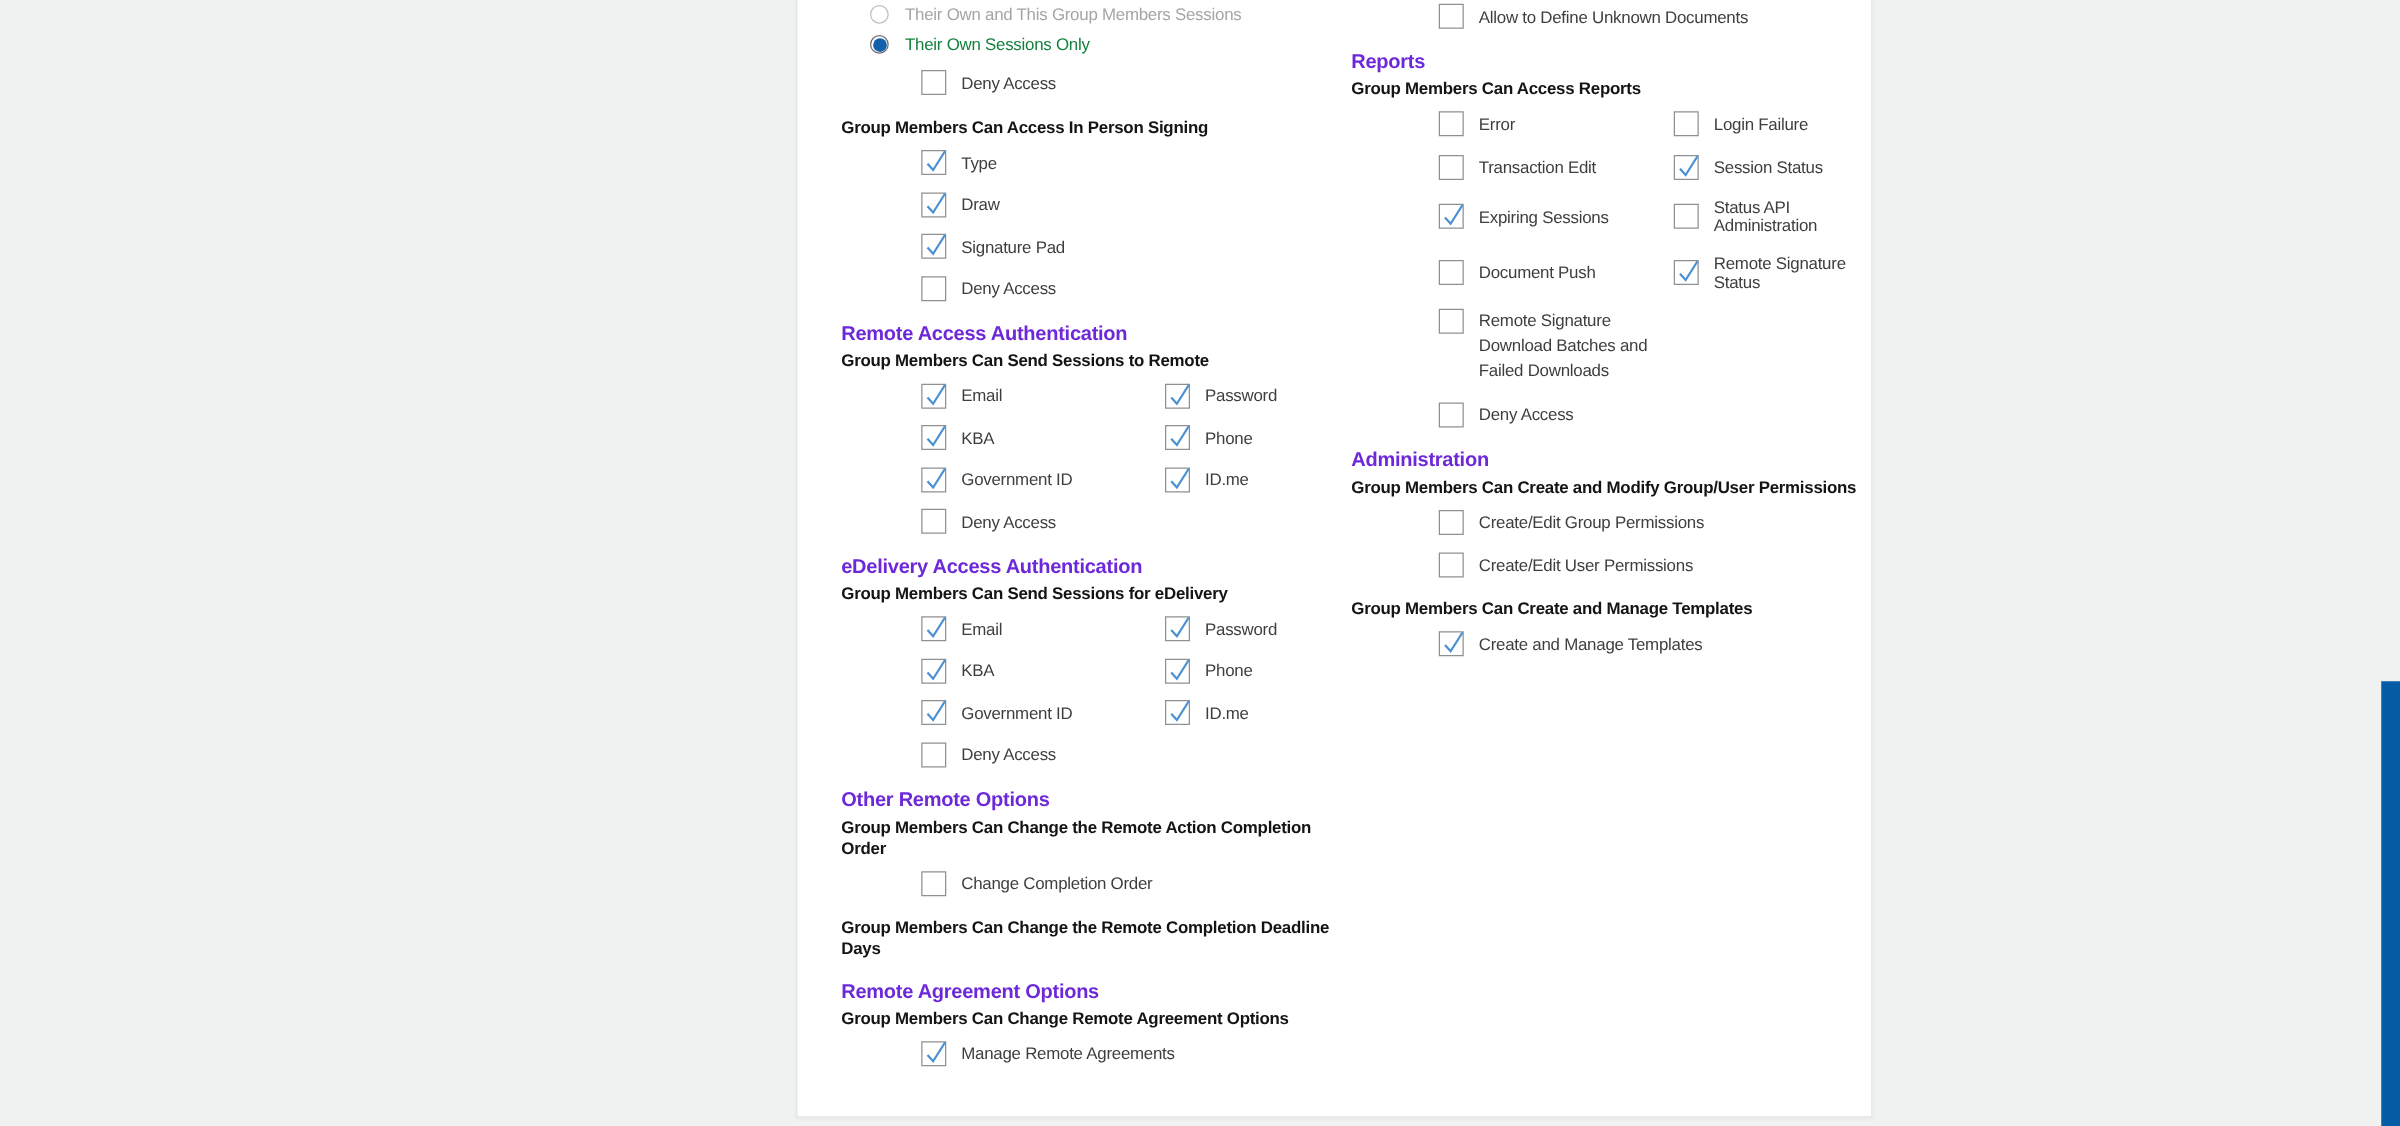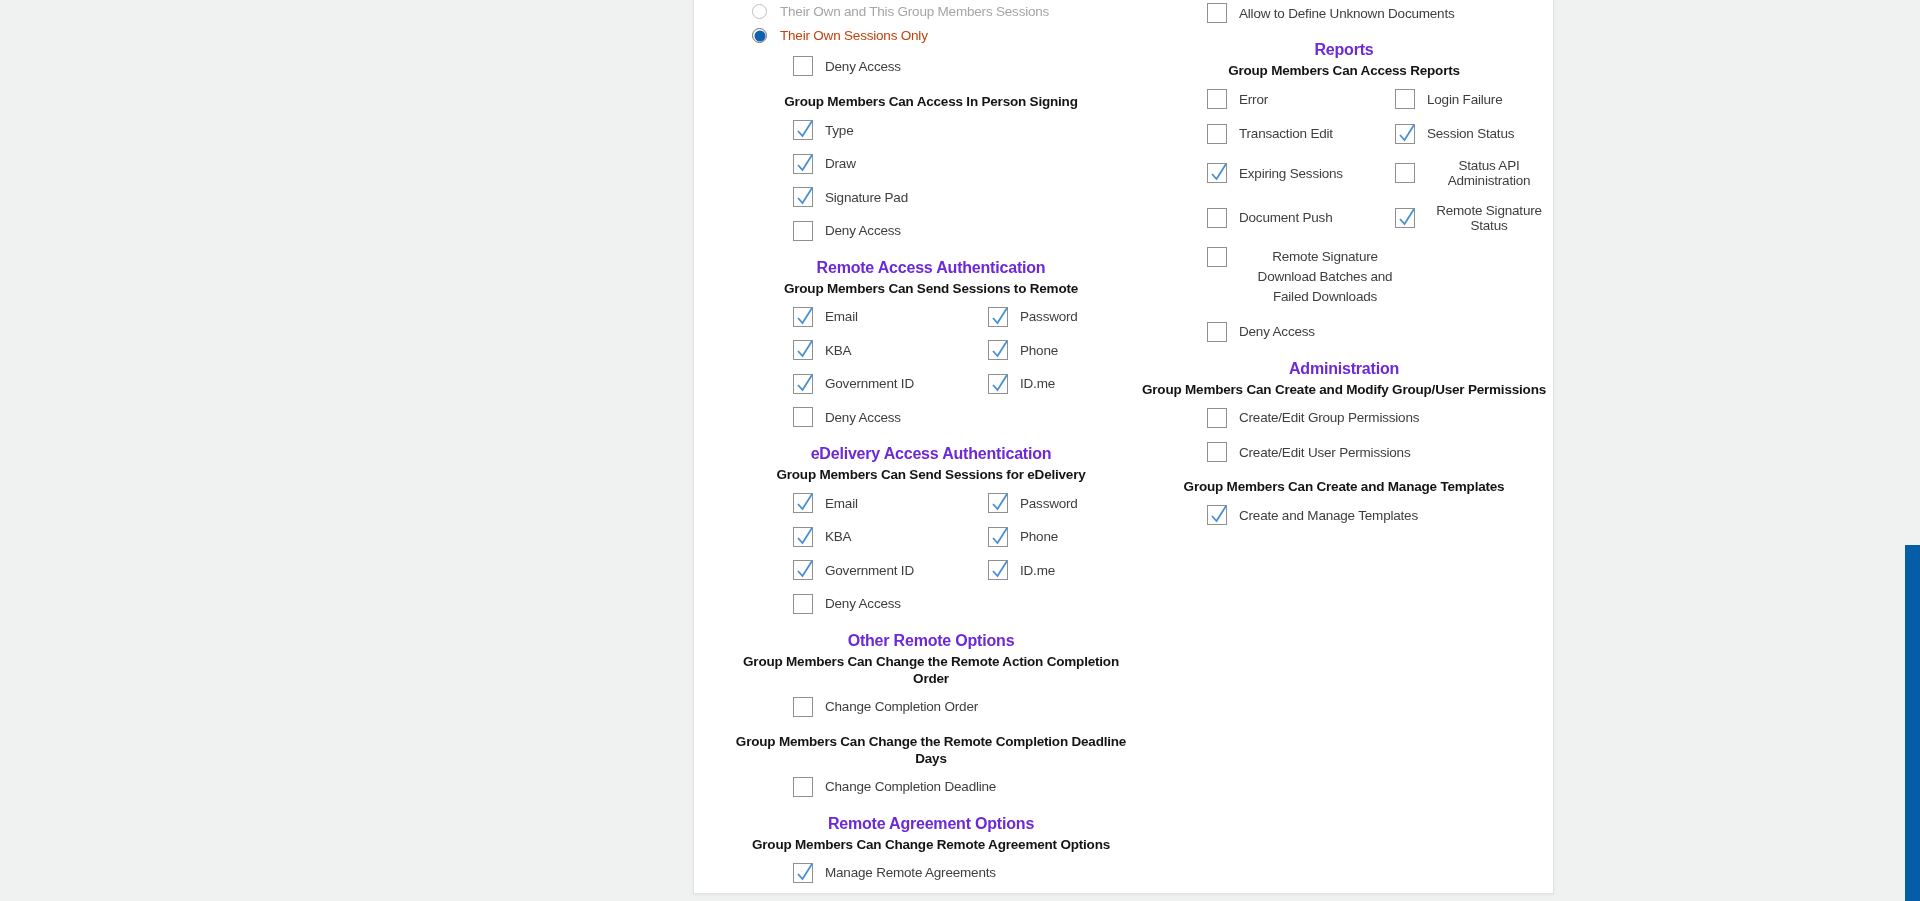--- a/index.html
+++ b/index.html
@@ -5,43 +5,42 @@
 <style>
   * { margin:0; padding:0; box-sizing:border-box; }
   html,body { background:#f0f1f1; }
   .screen {
     position:relative; width:1920px; height:901px; overflow:hidden;
     background:#f0f1f1;
     font-family:"Liberation Sans", sans-serif;
     color:#3e3e3e; letter-spacing:-0.2px;
   }
   .panel {
-    position:absolute; left:693px; top:0; width:861px; height:894px;
+    position:absolute; left:637px; top:0; width:861px; height:894px;
     background:#ffffff; border:1px solid #e2e2e2; border-top:none;
     box-shadow:0 1px 3px rgba(0,0,0,0.05);
-    text-align:center;
   }
   .col { position:absolute; top:0; }
   .col-left  { left:35px;  width:404px; }
   .col-right { left:443px; width:414px; }
 
   
   .radio-group { margin-left:23px; padding-top:4px; }
   .radio-row { display:flex; align-items:center; margin-bottom:9px; }
   .radio {
     width:15px; height:15px; border:1px solid #909090; border-radius:50%;
     background:#fff; flex:0 0 auto; position:relative;
   }
   .radio.muted { border-color:#bfbfbf; }
   .radio.selected { border-color:#6e6e6e; }
   .radio .dot {
     position:absolute; left:50%; top:50%; transform:translate(-50%,-50%);
     width:11px; height:11px; border-radius:50%; background:#1160ab;
   }
-  .radio-label { margin-left:13px; font-size:13.5px; color:#c2410c; white-space:nowrap; }
+  .radio-label { margin-left:13px; font-size:13.5px; color:#15803d; white-space:nowrap; }
   .radio-label.muted { color:#a5a5a5; }
 
   
   .section { margin-top:17px; }
   .section-title {
     font-size:16px; line-height:19px; font-weight:700; color:#6d28d9;
   }
   .block-subtitle {
     font-size:13.5px; line-height:17px; font-weight:700; color:#141414; margin-top:3px;
   }
@@ -248,26 +247,20 @@
           <section class="section">
             <h2 class="section-title">Other Remote Options</h2>
             <h3 class="block-subtitle">Group Members Can Change the Remote Action Completion Order</h3>
             <div class="rows">
               <div class="row">
                 <span class="cb" role="checkbox" aria-checked="false"></span>
                 <span class="cb-label">Change Completion Order</span>
               </div>
             </div>
             <h3 class="block-subtitle">Group Members Can Change the Remote Completion Deadline Days</h3>
-            <div class="rows">
-              <div class="row">
-                <span class="cb" role="checkbox" aria-checked="false"></span>
-                <span class="cb-label">Change Completion Deadline</span>
-              </div>
-            </div>
           </section>
           <section class="section">
             <h2 class="section-title">Remote Agreement Options</h2>
             <h3 class="block-subtitle">Group Members Can Change Remote Agreement Options</h3>
             <div class="rows">
               <div class="row">
                 <span class="cb checked" role="checkbox" aria-checked="true">
                   <svg width="21" height="24" viewBox="0 0 21 24">
                     <polyline points="4,14 8.5,19 18,4" fill="none" stroke="#4a90d2" stroke-width="1.8"></polyline>
                   </svg>
@@ -328,21 +321,21 @@
                 <span class="cb-label">Document Push</span>
               </div>
               <div class="row">
                 <span class="cb checked" role="checkbox" aria-checked="true">
                   <svg width="21" height="24" viewBox="0 0 21 24">
                     <polyline points="4,14 8.5,19 18,4" fill="none" stroke="#4a90d2" stroke-width="1.8"></polyline>
                   </svg>
                 </span>
                 <span class="cb-label">Remote Signature Status</span>
               </div>
-              <div class="row multi" style="grid-column: 1; gap: 16px;">
+              <div class="row multi" style="grid-column: 1;">
                 <span class="cb" role="checkbox" aria-checked="false"></span>
                 <span class="cb-label narrow">Remote Signature Download Batches and Failed Downloads</span>
               </div>
               <div class="row" style="grid-column: 1;">
                 <span class="cb" role="checkbox" aria-checked="false"></span>
                 <span class="cb-label">Deny Access</span>
               </div>
             </div>
           </section>
           <section class="section">

